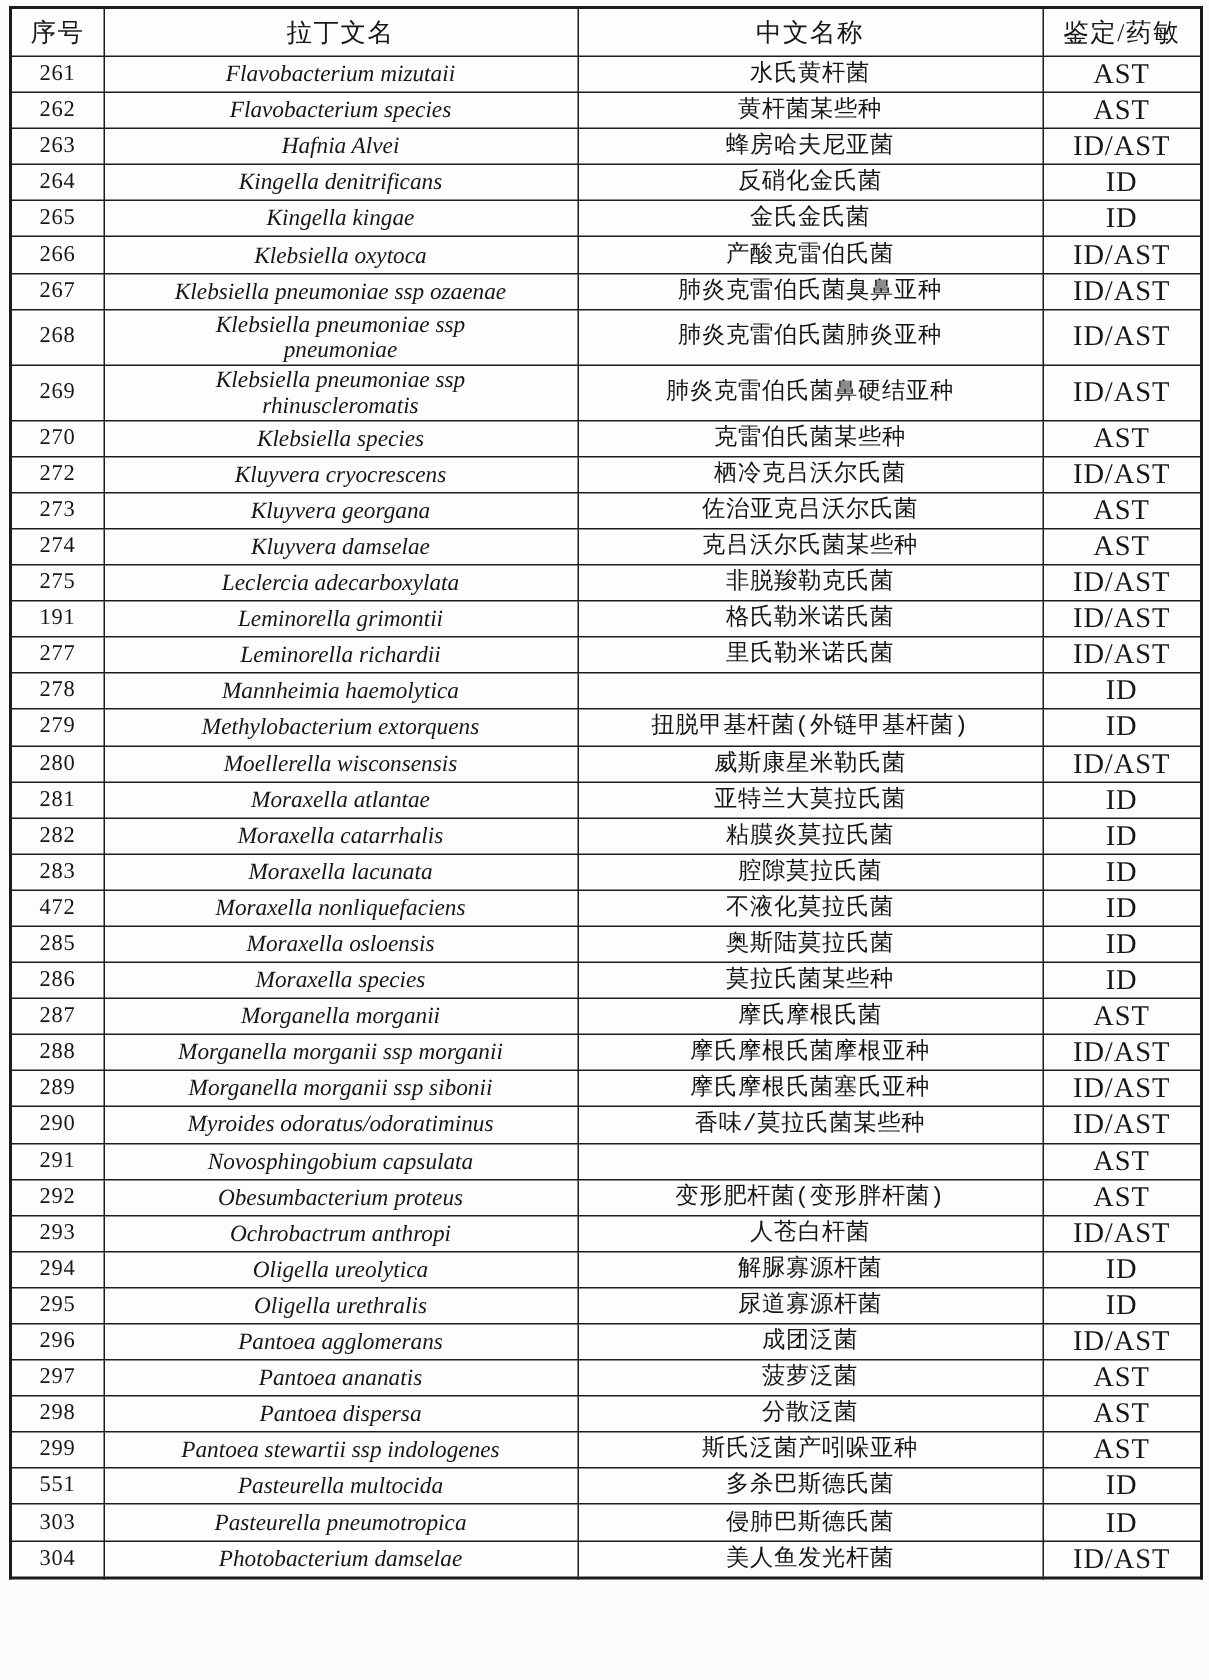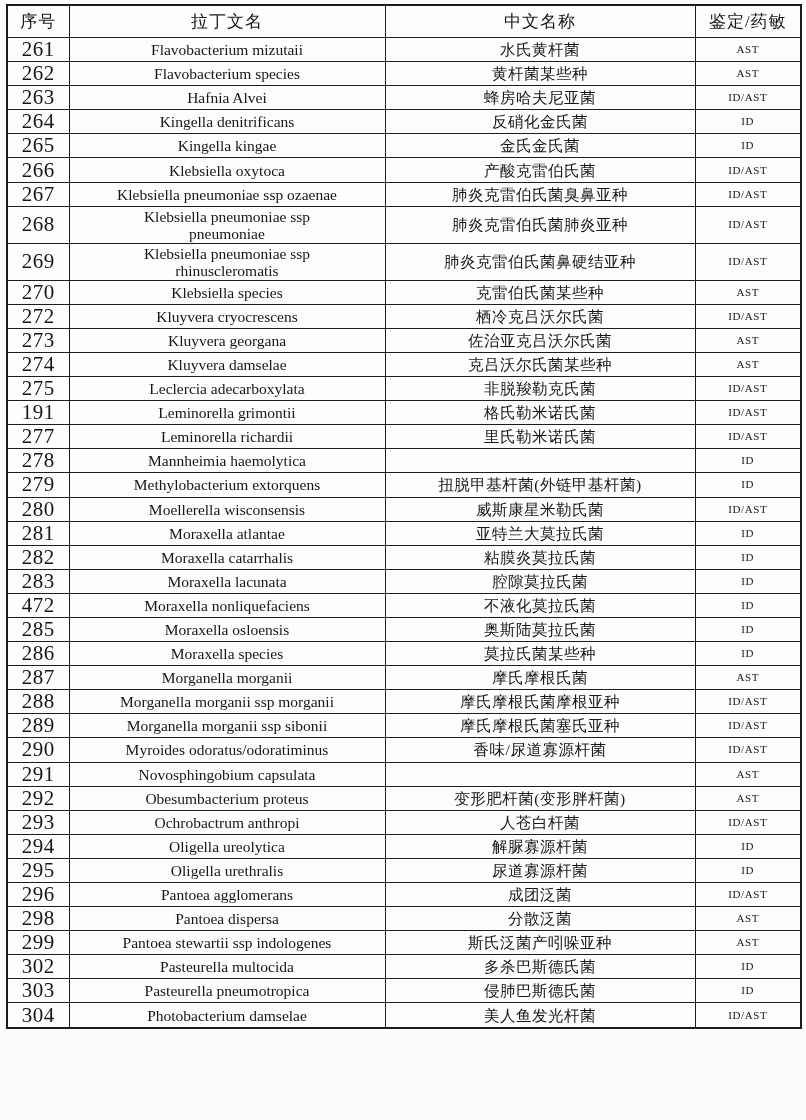--- a/index.html
+++ b/index.html
@@ -45,31 +45,33 @@
   td {
     font-size: 15.5px;
     line-height: 17px;
     height: 21.1px;
     padding: 1px 3px;
     text-align: center;
     vertical-align: middle;
     overflow: hidden;
   }
   td.col-no {
-    font-size: 21px;
+    font-size: 15px;
     letter-spacing: 0.5px;
   }
   td.col-latin {
+    font-style: italic;
     white-space: pre-line;
   }
   td.col-cn {
     letter-spacing: 0.5px;
+    font-family: Liberation Mono, monospace;
   }
   td.col-test {
-    font-size: 11px;
+    font-size: 19px;
     letter-spacing: 0.6px;
   }
 </style>
 </head>
 <body>
 
 <div class="page">
   <table class="species-table">
     <colgroup>
       <col class="c-no">
@@ -252,21 +254,21 @@
   </tr>
         <tr>
     <td class="col-no">289</td>
     <td class="col-latin">Morganella morganii ssp sibonii</td>
     <td class="col-cn">摩氏摩根氏菌塞氏亚种</td>
     <td class="col-test">ID/AST</td>
   </tr>
         <tr>
     <td class="col-no">290</td>
     <td class="col-latin">Myroides odoratus/odoratiminus</td>
-    <td class="col-cn">香味/尿道寡源杆菌</td>
+    <td class="col-cn">香味/莫拉氏菌某些种</td>
     <td class="col-test">ID/AST</td>
   </tr>
         <tr>
     <td class="col-no">291</td>
     <td class="col-latin">Novosphingobium capsulata</td>
     <td class="col-cn"></td>
     <td class="col-test">AST</td>
   </tr>
         <tr>
     <td class="col-no">292</td>
@@ -292,33 +294,39 @@
     <td class="col-cn">尿道寡源杆菌</td>
     <td class="col-test">ID</td>
   </tr>
         <tr>
     <td class="col-no">296</td>
     <td class="col-latin">Pantoea agglomerans</td>
     <td class="col-cn">成团泛菌</td>
     <td class="col-test">ID/AST</td>
   </tr>
         <tr>
+    <td class="col-no">297</td>
+    <td class="col-latin">Pantoea ananatis</td>
+    <td class="col-cn">菠萝泛菌</td>
+    <td class="col-test">AST</td>
+  </tr>
+        <tr>
     <td class="col-no">298</td>
     <td class="col-latin">Pantoea dispersa</td>
     <td class="col-cn">分散泛菌</td>
     <td class="col-test">AST</td>
   </tr>
         <tr>
     <td class="col-no">299</td>
     <td class="col-latin">Pantoea stewartii ssp indologenes</td>
     <td class="col-cn">斯氏泛菌产吲哚亚种</td>
     <td class="col-test">AST</td>
   </tr>
         <tr>
-    <td class="col-no">302</td>
+    <td class="col-no">551</td>
     <td class="col-latin">Pasteurella multocida</td>
     <td class="col-cn">多杀巴斯德氏菌</td>
     <td class="col-test">ID</td>
   </tr>
         <tr>
     <td class="col-no">303</td>
     <td class="col-latin">Pasteurella pneumotropica</td>
     <td class="col-cn">侵肺巴斯德氏菌</td>
     <td class="col-test">ID</td>
   </tr>

